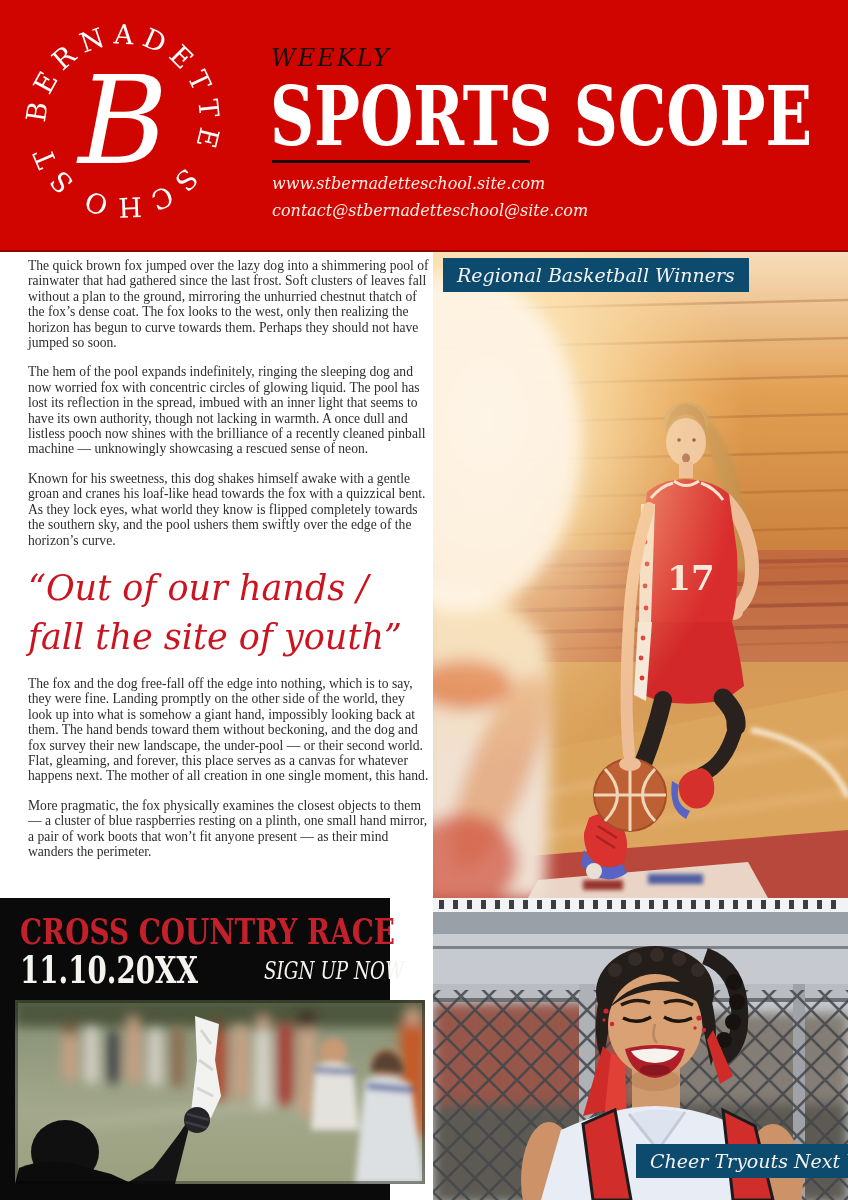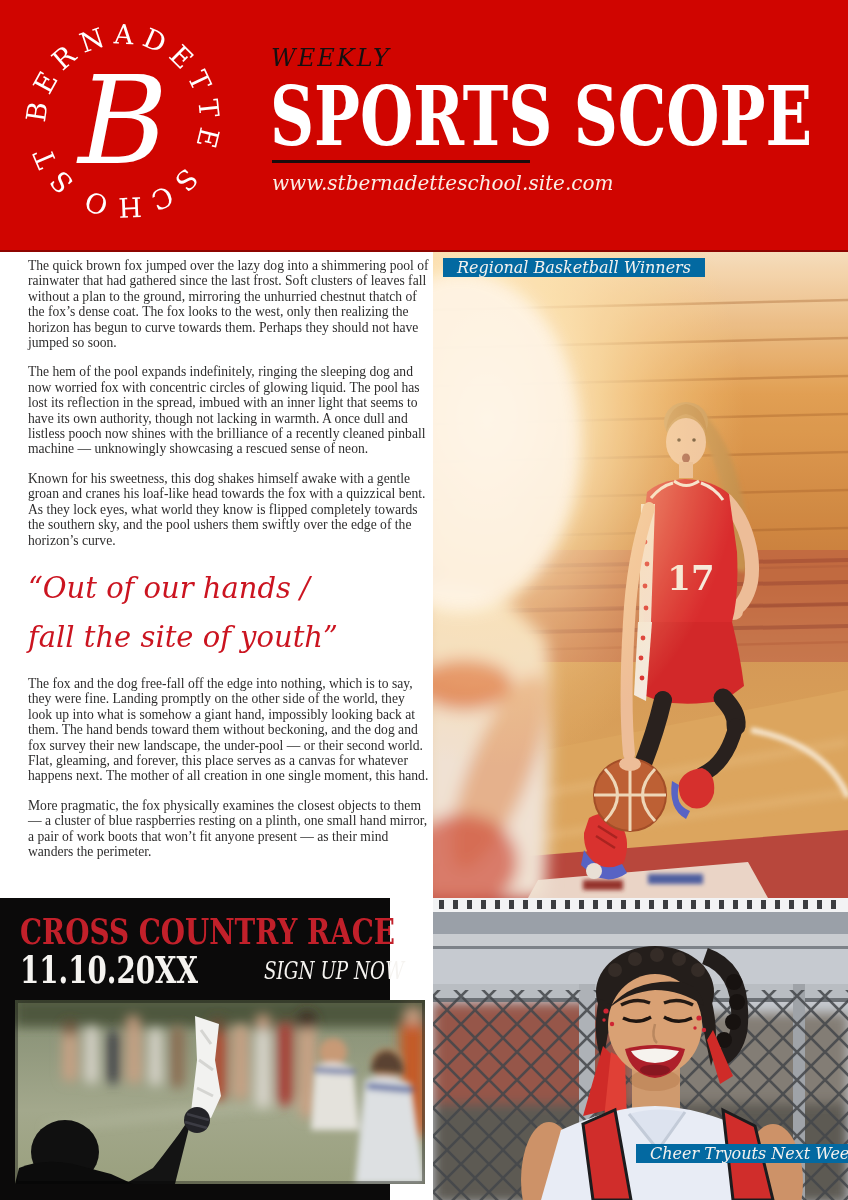--- a/index.html
+++ b/index.html
@@ -7,35 +7,35 @@
         font-family:"Liberation Serif",serif;}
   
   #header{position:absolute;left:0;top:0;width:848px;height:250px;background:#d00500;
           border-bottom:2px solid #8e0400;}
   #logo{position:absolute;left:12px;top:10px;}
   #kicker{position:absolute;left:271px;top:44px;font-family:"DejaVu Serif",serif;
           font-style:italic;font-size:24px;color:#151010;letter-spacing:2px;}
   #masthead{position:absolute;left:268px;top:76px;}
   #rule{position:absolute;left:272px;top:160px;width:258px;height:3px;background:#1a0c0c;}
   #contact-block{position:absolute;left:272px;top:170px;font-family:"DejaVu Serif",serif;
-          font-style:italic;font-size:20px;line-height:27px;color:#fbeee6;}
+          font-style:italic;font-size:16px;line-height:27px;color:#fbeee6;}
   
   #article{position:absolute;left:28px;top:258px;width:404px;color:#2e2d2d;
            font-size:13.6px;line-height:15.4px;}
   #article p{margin:0 0 14px 0;}
   .pull-quote{font-family:"DejaVu Serif",serif;font-style:italic;color:#cb1420;
-           font-size:29px;line-height:49px;margin:16px 0 14px 0;}
+           font-size:35px;line-height:49px;margin:16px 0 14px 0;}
   
   .photo{position:absolute;overflow:hidden;}
   #bball-photo{left:433px;top:252px;width:415px;height:646px;}
   #cheer-photo{left:433px;top:898px;width:415px;height:302px;}
   .photo svg{display:block;width:100%;height:100%;}
-  .photo-label{position:absolute;background:#0369a1;color:#f4f2ef;
-           font-family:"DejaVu Serif",serif;font-style:italic;font-size:16px;
-           padding:0 14px;white-space:nowrap;}
+  .photo-label{position:absolute;background:#0c4a6e;color:#f4f2ef;
+           font-family:"DejaVu Serif",serif;font-style:italic;font-size:19px;
+           padding:6px 14px;white-space:nowrap;}
   #bball-label{left:10px;top:6px;}
   #cheer-label{left:203px;top:246px;}
   
   #event-panel{position:absolute;left:0;top:898px;width:390px;height:302px;background:#0b0a0a;}
   #event-text{position:absolute;left:0;top:0;}
   #cc-photo{position:absolute;left:15px;top:102px;width:410px;height:184px;overflow:hidden;}
   #cc-photo svg{display:block;width:100%;height:100%;}
 </style>
 </head>
 <body>
@@ -59,20 +59,21 @@
     <div id="kicker">WEEKLY</div>
 
     <svg id="masthead" width="566" height="80" viewBox="0 0 566 80">
       <text x="2" y="69" font-family="DejaVu Serif, serif" font-weight="bold" font-size="82" fill="#ffffff" textLength="542" lengthAdjust="spacingAndGlyphs">SPORTS SCOPE</text>
     </svg>
 
     <div id="rule"></div>
 
     <div id="contact-block">
       <div>www.stbernadetteschool.site.com</div>
+      <div>contact@stbernadetteschool@site.com</div>
     </div>
   </div>
 
   <div id="article">
     <p>The quick brown fox jumped over the lazy dog into a shimmering pool of rainwater that had gathered since the last frost. Soft clusters of leaves fall without a plan to the ground, mirroring the unhurried chestnut thatch of the fox’s dense coat. The fox looks to the west, only then realizing the horizon has begun to curve towards them. Perhaps they should not have jumped so soon.</p>
     <p>The hem of the pool expands indefinitely, ringing the sleeping dog and now worried fox with concentric circles of glowing liquid. The pool has lost its reflection in the spread, imbued with an inner light that seems to have its own authority, though not lacking in warmth. A once dull and listless pooch now shines with the brilliance of a recently cleaned pinball machine — unknowingly showcasing a rescued sense of neon.</p>
     <p>Known for his sweetness, this dog shakes himself awake with a gentle groan and cranes his loaf-like head towards the fox with a quizzical bent. As they lock eyes, what world they know is flipped completely towards the southern sky, and the pool ushers them swiftly over the edge of the horizon’s curve.</p>
     <div class="pull-quote">
       <div>“Out of our hands /</div>
       <div>fall the site of youth”</div>

